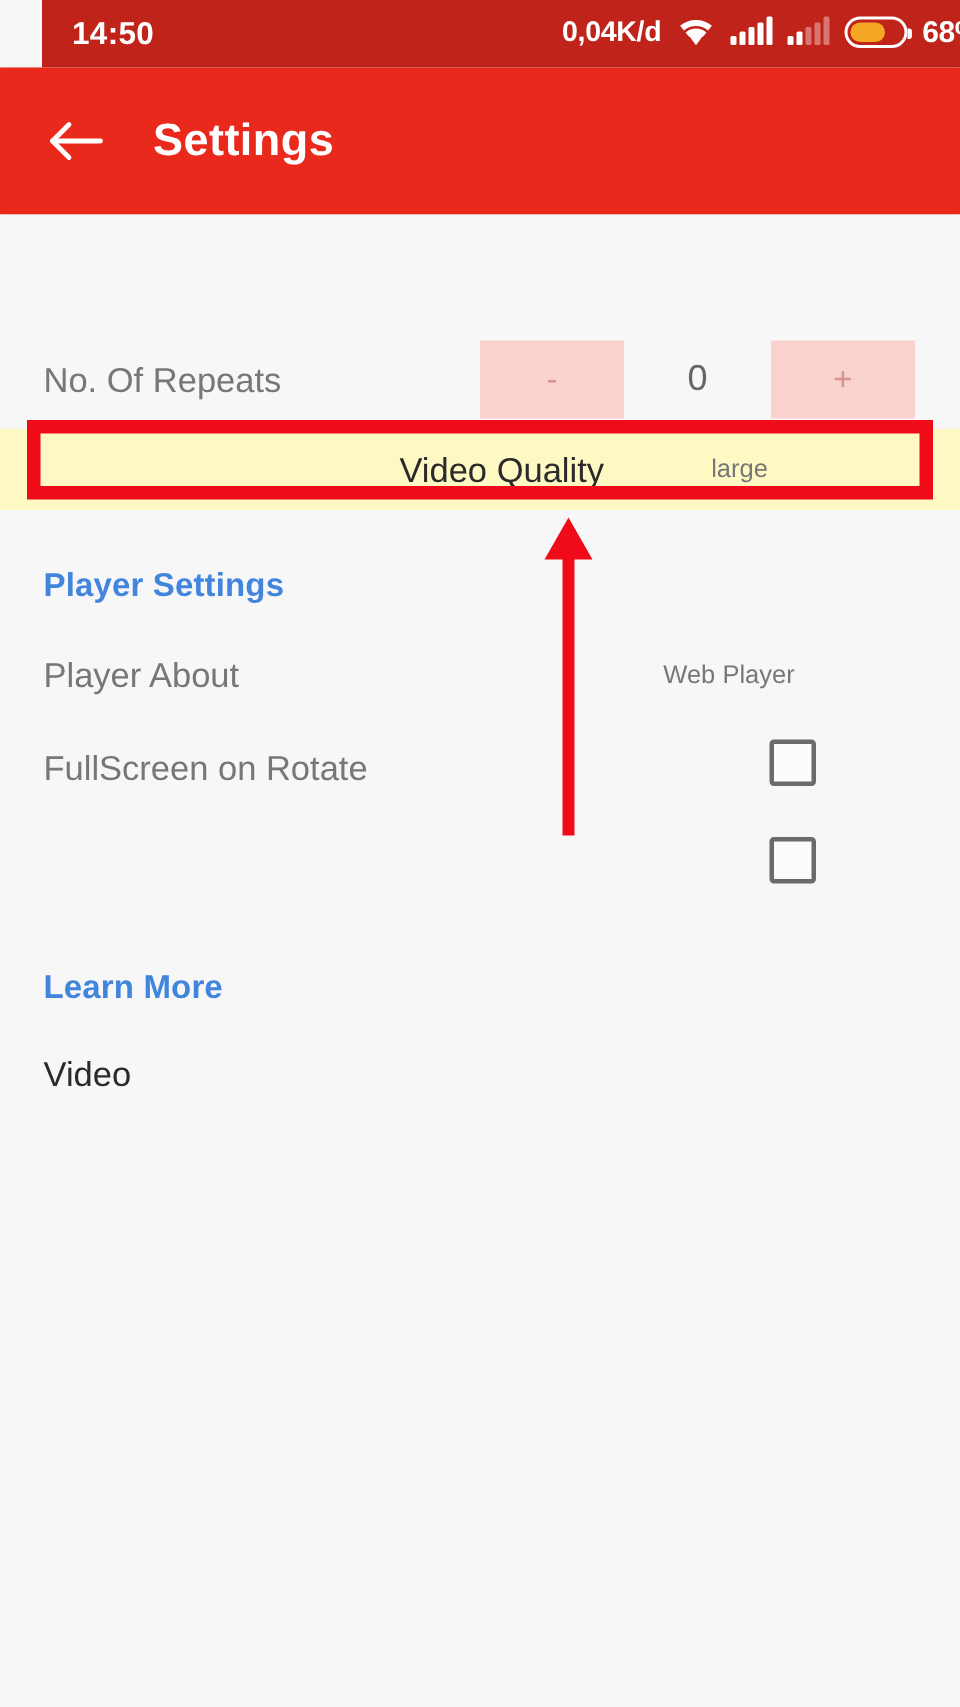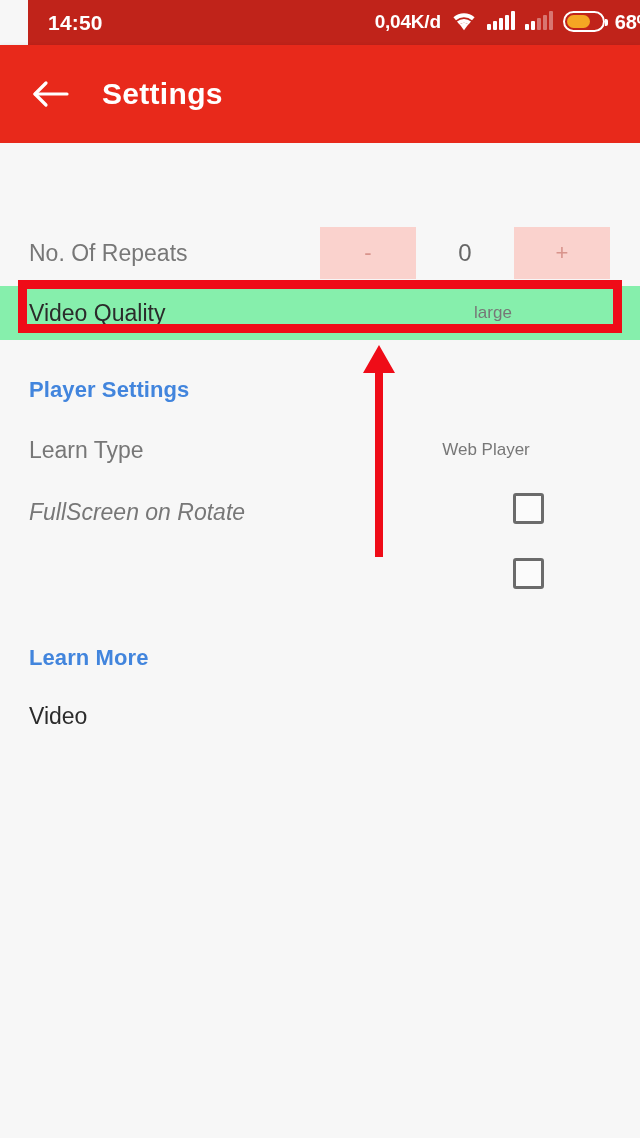--- a/index.html
+++ b/index.html
@@ -260,34 +260,34 @@
   <div id="content">
 
 
     <div class="row" style="position:absolute;left:0;top:80px;height:60px;">
       <span class="row-label" style="margin-left:29px;">No. Of Repeats</span>
       <span class="step-btn" style="position:absolute;left:320px;top:4px;">-</span>
       <span id="repeat-value" style="position:absolute;left:416px;top:16px;">0</span>
       <span class="step-btn" style="position:absolute;left:514px;top:4px;">+</span>
     </div>
 
-    <div class="row" style="position:absolute;left:0;top:143px;height:54px;background:#86efac;">
+    <div class="row" style="position:absolute;left:0;top:143px;height:54px;background:#fef9c3;justify-content:center;">
       <span class="row-label dark" style="margin-left:29px;">Video Quality</span>
       <span class="row-value" style="position:absolute;left:395px;width:196px;text-align:center;">large</span>
     </div>
 
     <div class="section-header" style="position:absolute;left:29px;top:234px;">Player Settings</div>
 
     <div class="row" style="position:absolute;left:0;top:281px;height:52px;">
-      <span class="row-label" style="margin-left:29px;">Learn Type</span>
+      <span class="row-label" style="margin-left:29px;">Player About</span>
       <span class="row-value" style="position:absolute;left:388px;width:196px;text-align:center;">Web Player</span>
     </div>
 
     <div class="row" style="position:absolute;left:0;top:344px;height:50px;">
-      <span class="row-label" style="margin-left:29px;font-style:italic;">FullScreen on Rotate</span>
+      <span class="row-label" style="margin-left:29px;">FullScreen on Rotate</span>
       <span class="checkbox" style="position:absolute;left:513px;top:6px;"></span>
     </div>
 
     <div class="row" style="position:absolute;left:0;top:409px;height:50px;">
       <span class="checkbox" style="position:absolute;left:513px;top:6px;"></span>
     </div>
 
     <div class="section-header" style="position:absolute;left:29px;top:502px;">Learn More</div>
 
     <div class="row" style="position:absolute;left:0;top:548px;height:50px;">

